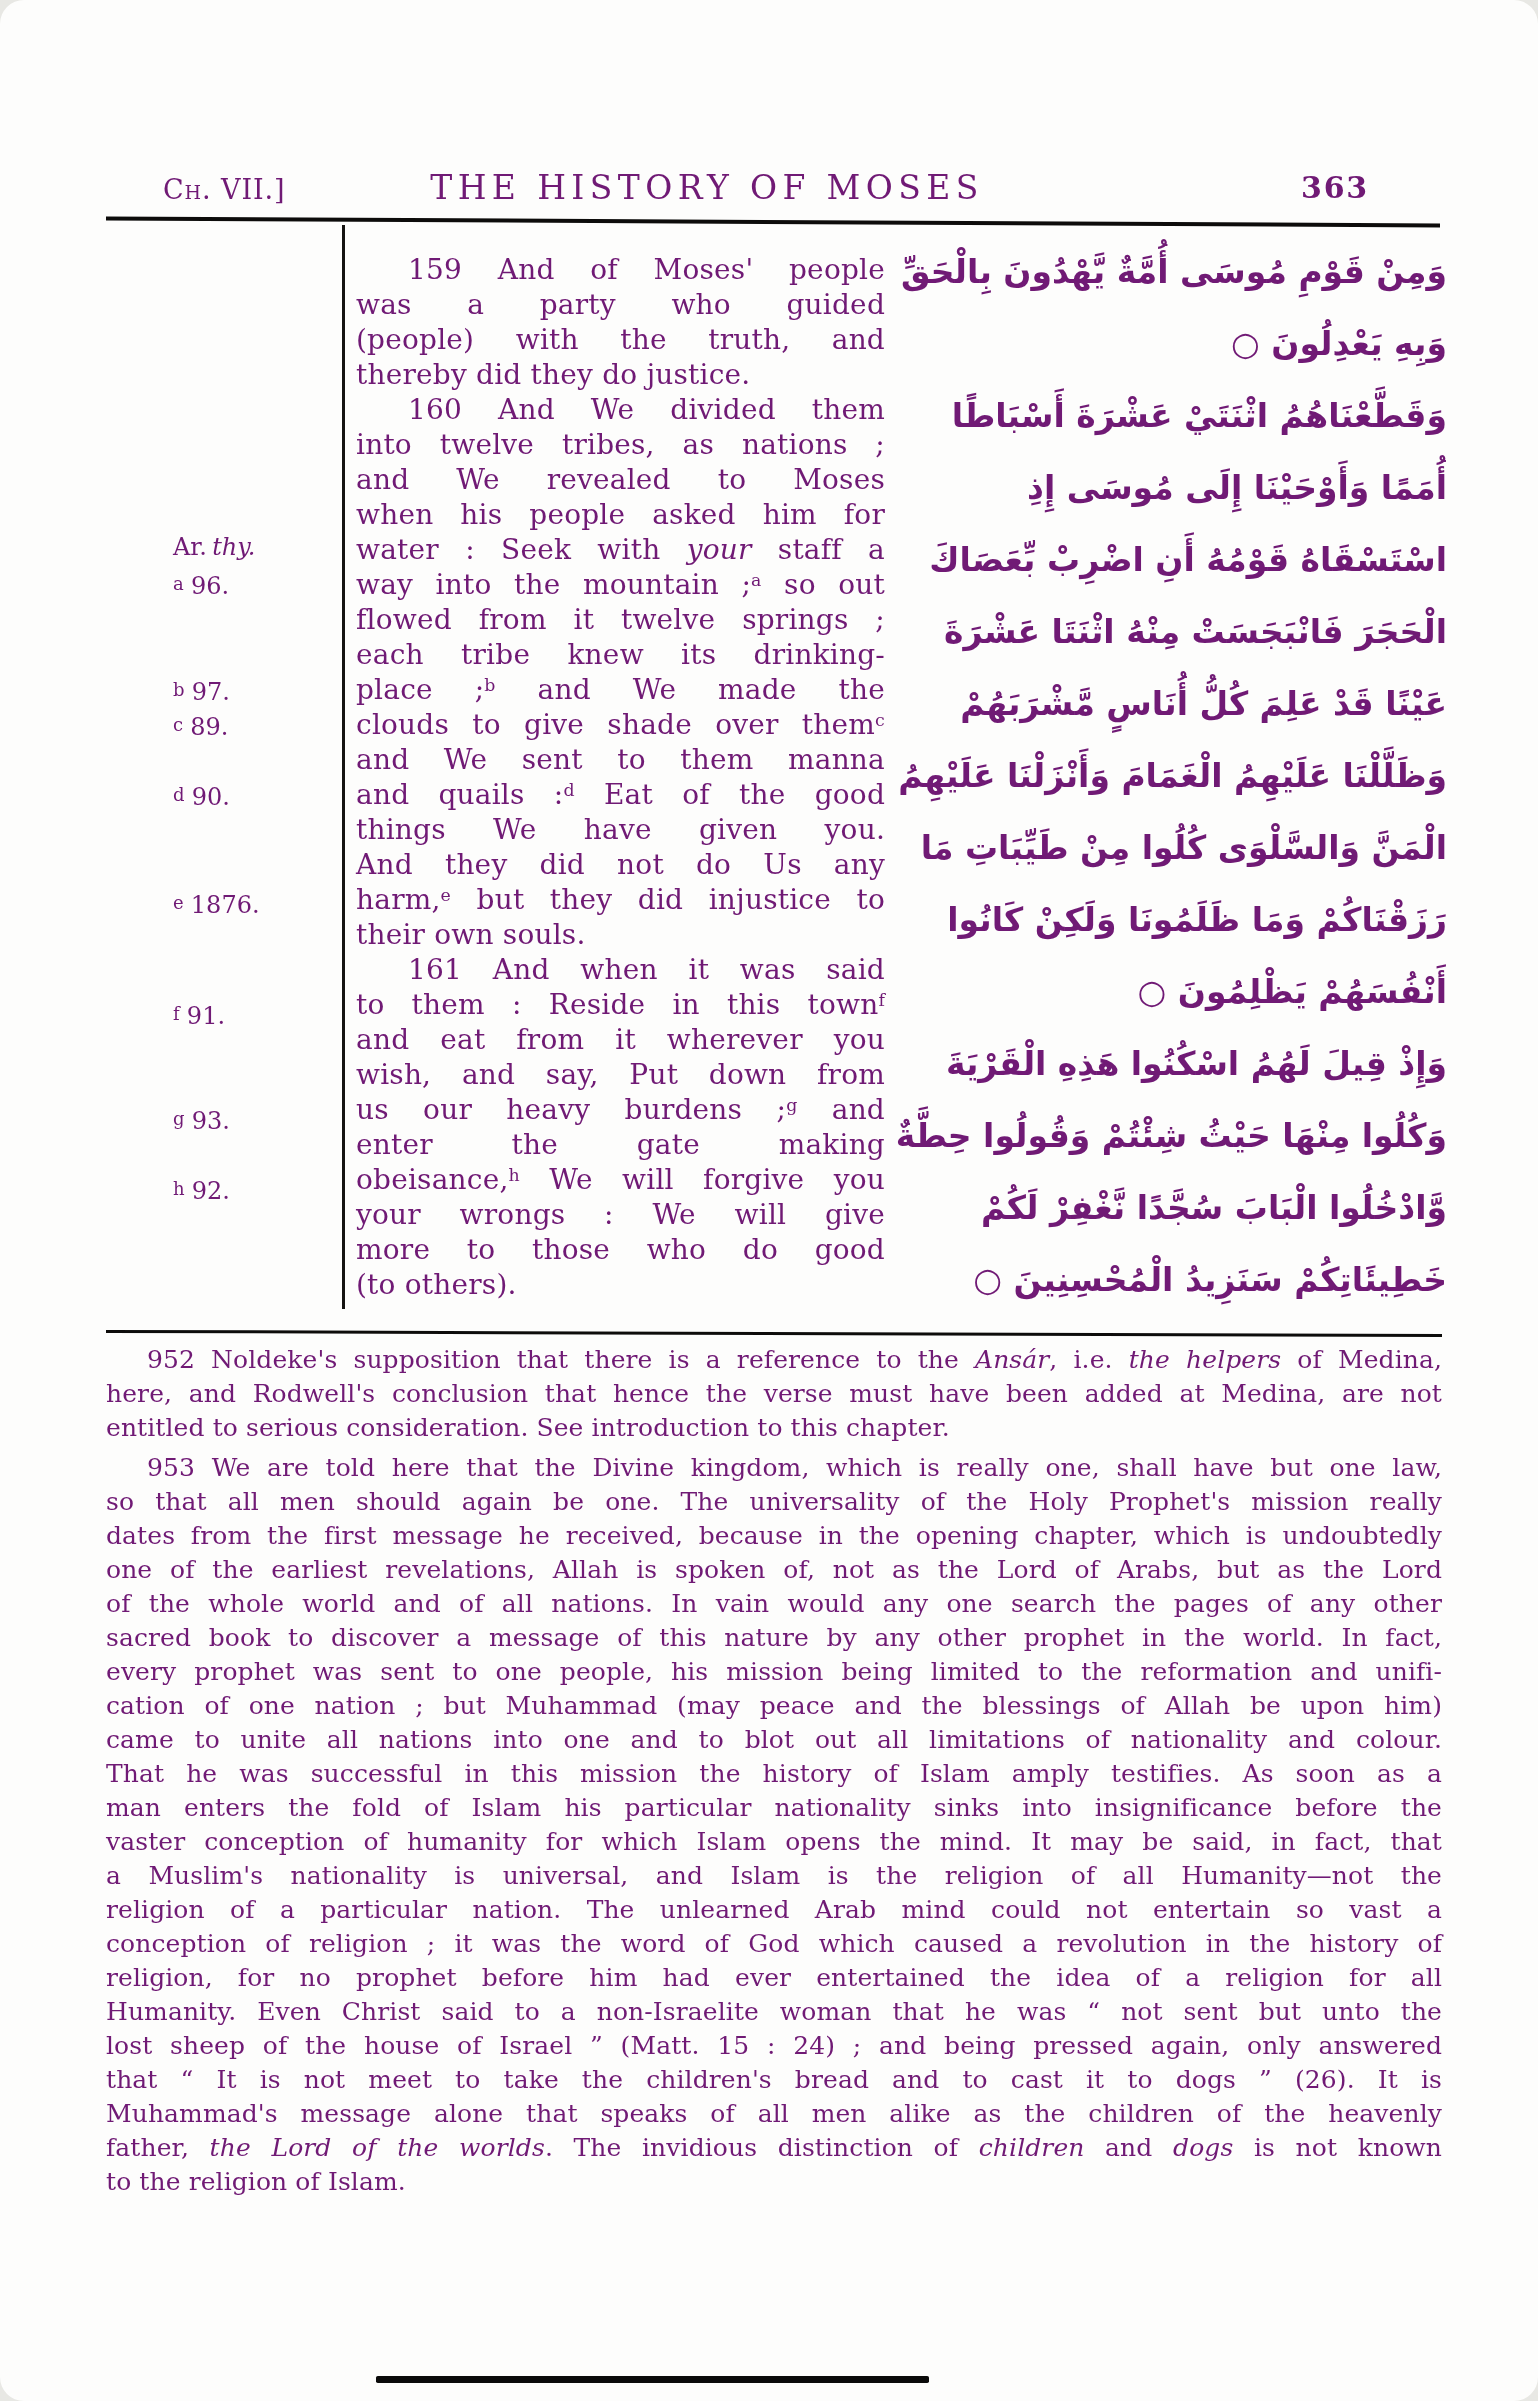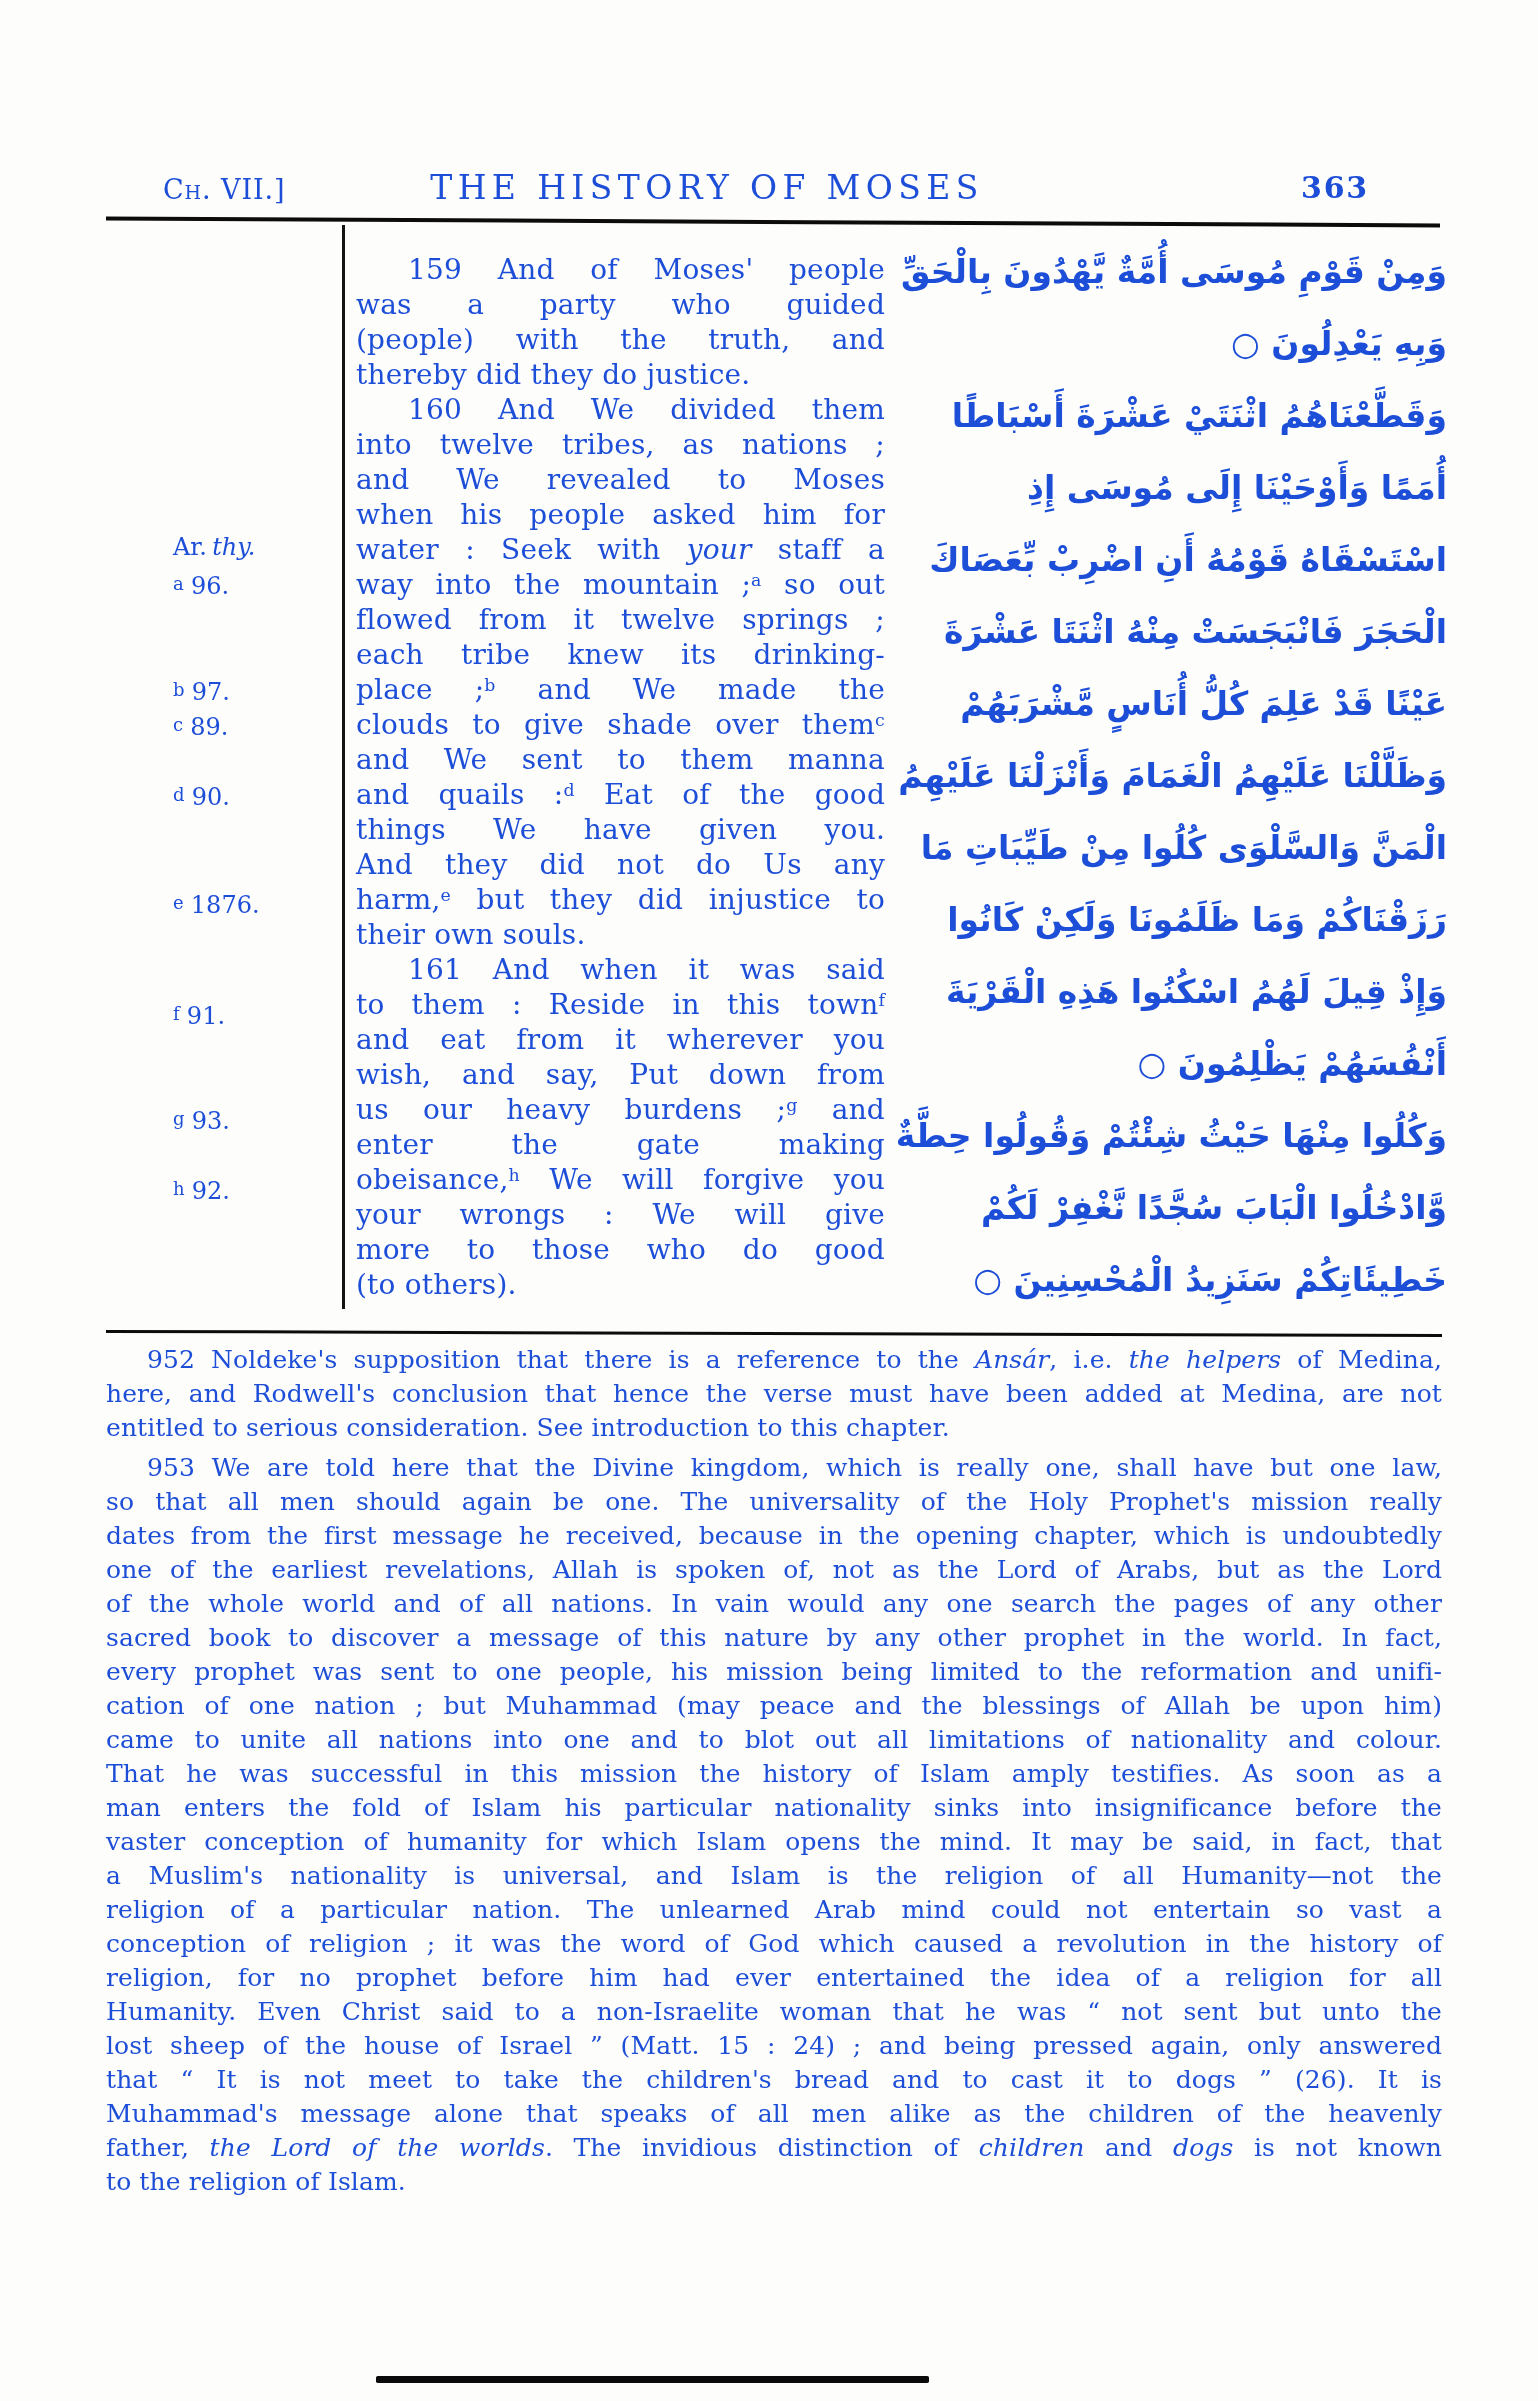--- a/index.html
+++ b/index.html
@@ -1,23 +1,24 @@
 <!DOCTYPE html>
 <html style="font-size:14.3px"><head>
 <meta charset="utf-8">
 <style>
   html,body{margin:0;padding:0;background:#e8e8e4;}
   .page{
     position:relative;
     width:1538px;height:2401px;
     margin:0 auto;
     background:#fdfdfc;
-    color:#1d4ed8;
+    color:#701a75;
     font-family:"DejaVu Serif", serif;
     overflow:hidden;
+    border-radius:24px;
   }
   
   .hdr-chapter{
     position:absolute;left:163px;top:174px;
     font-size:27px;font-variant:small-caps;letter-spacing:0.9px;
   }
   .hdr-title{
     position:absolute;left:376px;top:168px;width:662px;
     text-align:center;font-size:33px;letter-spacing:5.4px;
   }
@@ -139,22 +140,22 @@
       <div class="ar-line">وَمِنْ قَوْمِ مُوسَى أُمَّةٌ يَّهْدُونَ بِالْحَقِّ</div>
       <div class="ar-line">وَبِهِ يَعْدِلُونَ ○</div>
       <div class="ar-line">وَقَطَّعْنَاهُمُ اثْنَتَيْ عَشْرَةَ أَسْبَاطًا</div>
       <div class="ar-line">أُمَمًا وَأَوْحَيْنَا إِلَى مُوسَى إِذِ</div>
       <div class="ar-line">اسْتَسْقَاهُ قَوْمُهُ أَنِ اضْرِبْ بِّعَصَاكَ</div>
       <div class="ar-line">الْحَجَرَ فَانْبَجَسَتْ مِنْهُ اثْنَتَا عَشْرَةَ</div>
       <div class="ar-line">عَيْنًا قَدْ عَلِمَ كُلُّ أُنَاسٍ مَّشْرَبَهُمْ</div>
       <div class="ar-line">وَظَلَّلْنَا عَلَيْهِمُ الْغَمَامَ وَأَنْزَلْنَا عَلَيْهِمُ</div>
       <div class="ar-line">الْمَنَّ وَالسَّلْوَى كُلُوا مِنْ طَيِّبَاتِ مَا</div>
       <div class="ar-line">رَزَقْنَاكُمْ وَمَا ظَلَمُونَا وَلَكِنْ كَانُوا</div>
+      <div class="ar-line">أَنْفُسَهُمْ يَظْلِمُونَ ○</div>
       <div class="ar-line">وَإِذْ قِيلَ لَهُمُ اسْكُنُوا هَذِهِ الْقَرْيَةَ</div>
-      <div class="ar-line">أَنْفُسَهُمْ يَظْلِمُونَ ○</div>
       <div class="ar-line">وَكُلُوا مِنْهَا حَيْثُ شِئْتُمْ وَقُولُوا حِطَّةٌ</div>
       <div class="ar-line">وَّادْخُلُوا الْبَابَ سُجَّدًا نَّغْفِرْ لَكُمْ</div>
       <div class="ar-line">خَطِيئَاتِكُمْ سَنَزِيدُ الْمُحْسِنِينَ ○</div>
     </div>
 
   <div class="rule fn-rule"></div>
 
   <div class="footnotes">
       <div class="fnote">
         <div class="fline first j">952 Noldeke's supposition that there is a reference to the <i>Ansár</i>, i.e. <i>the helpers</i> of Medina,</div>

